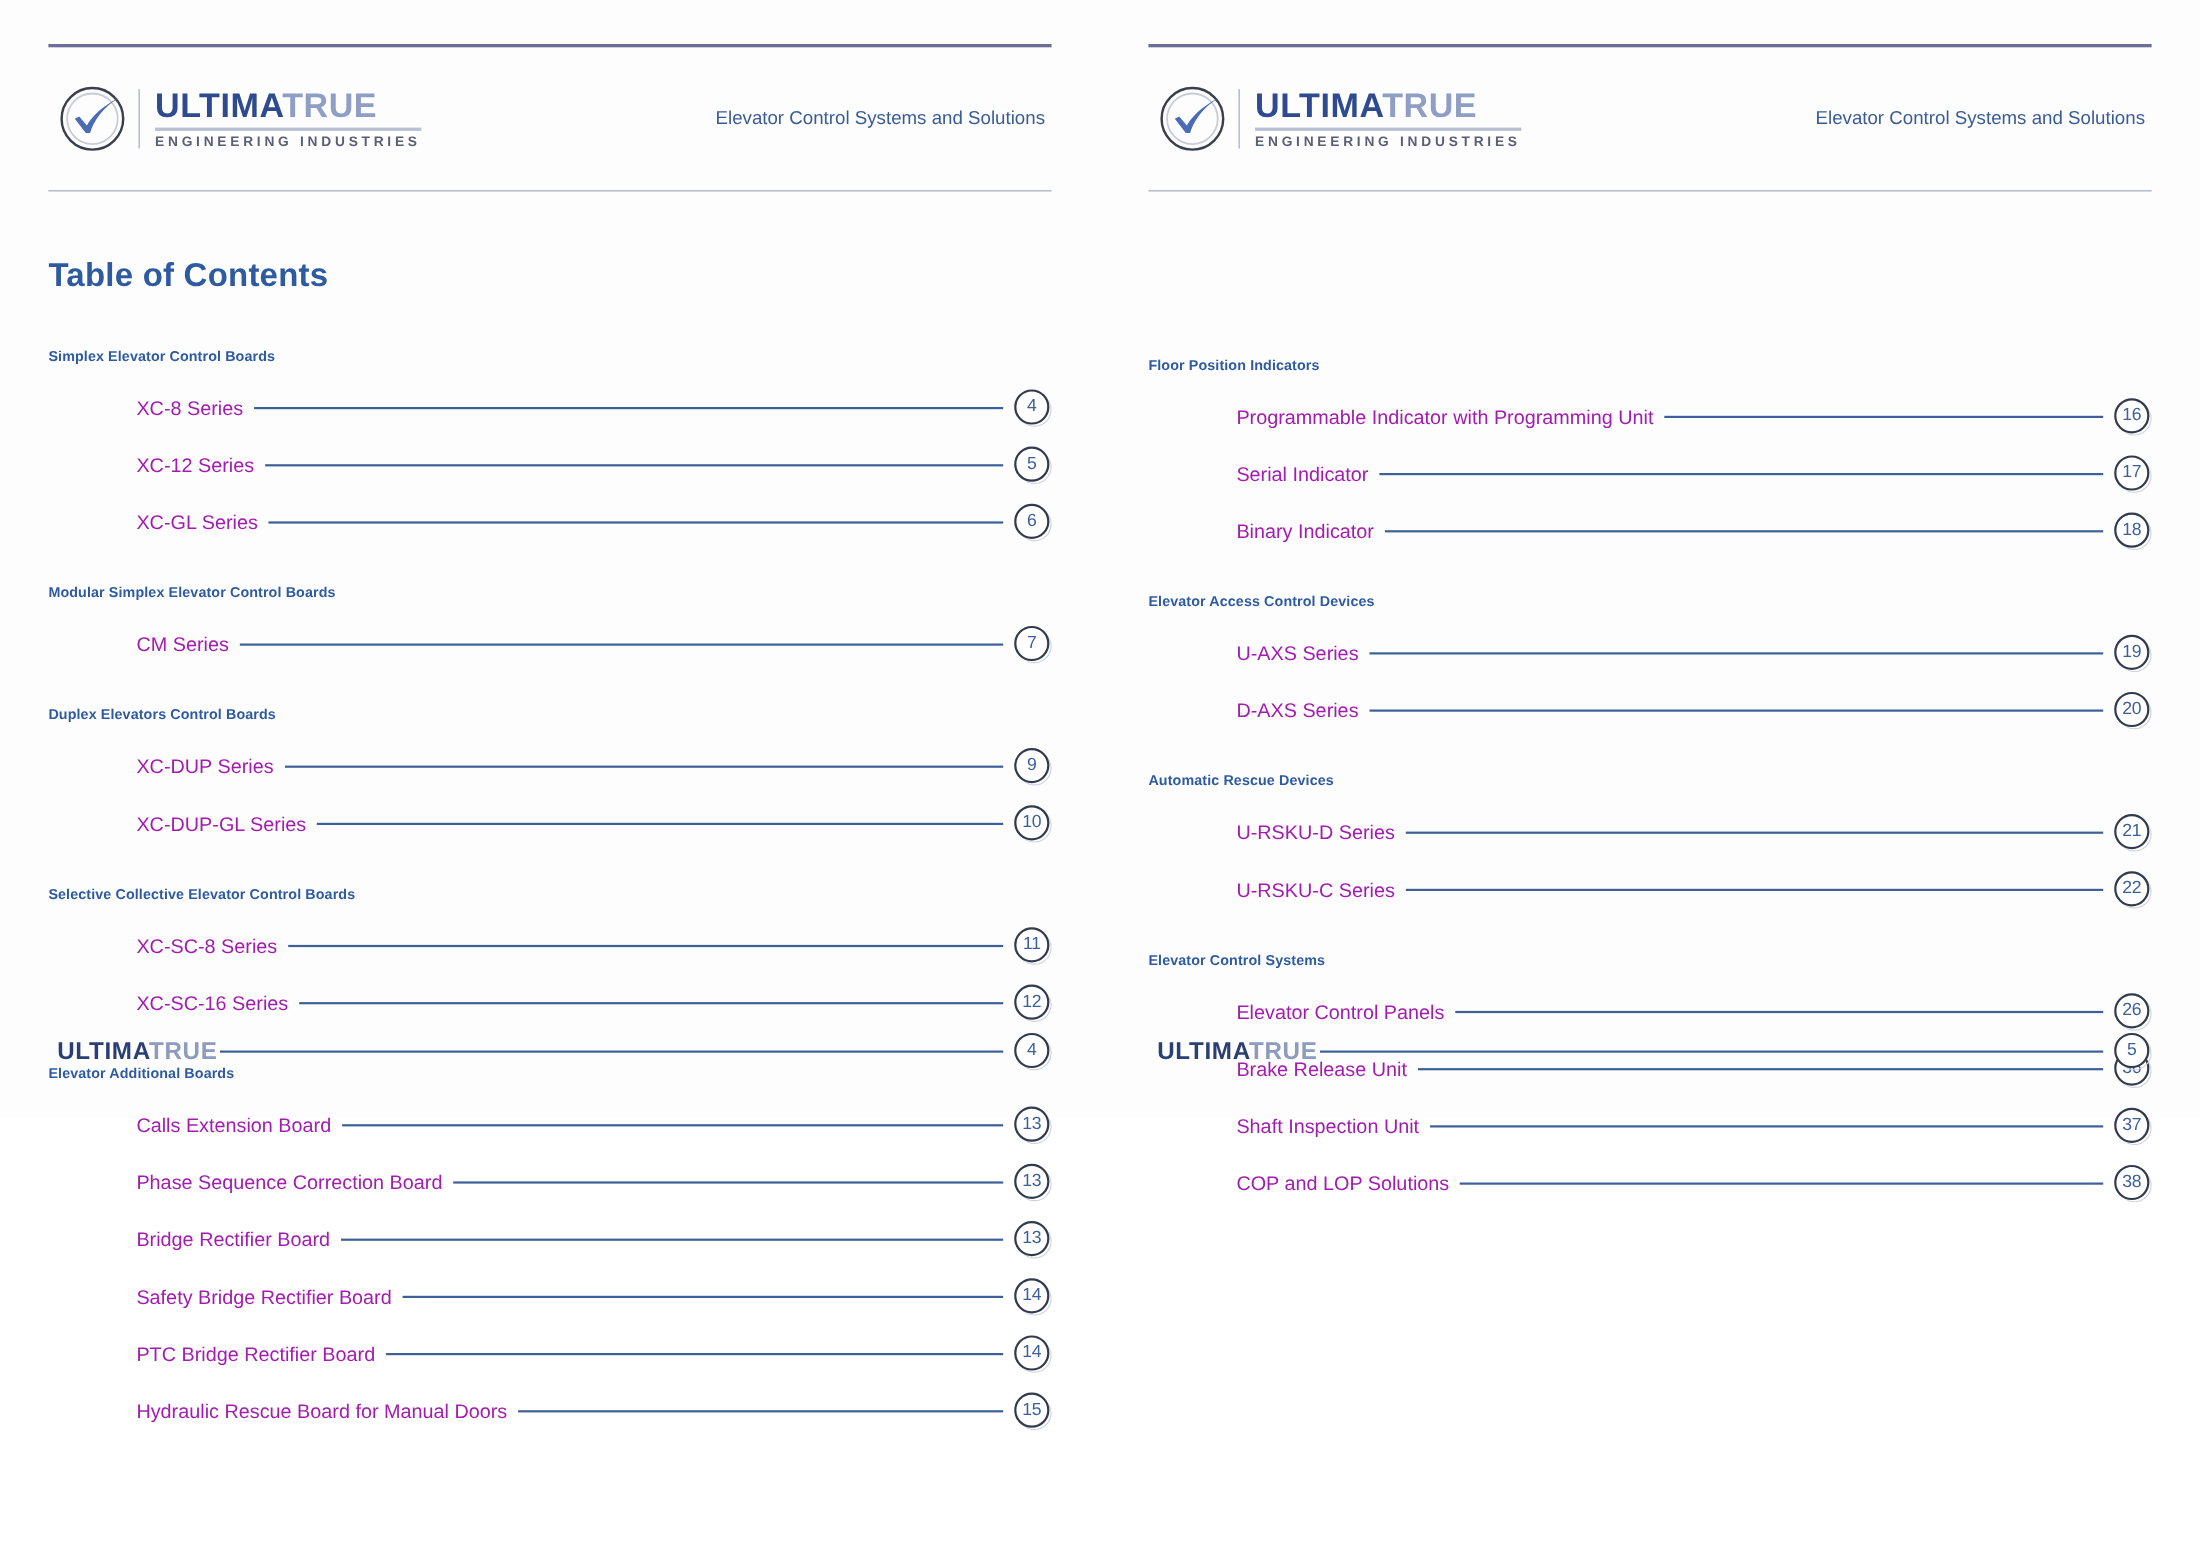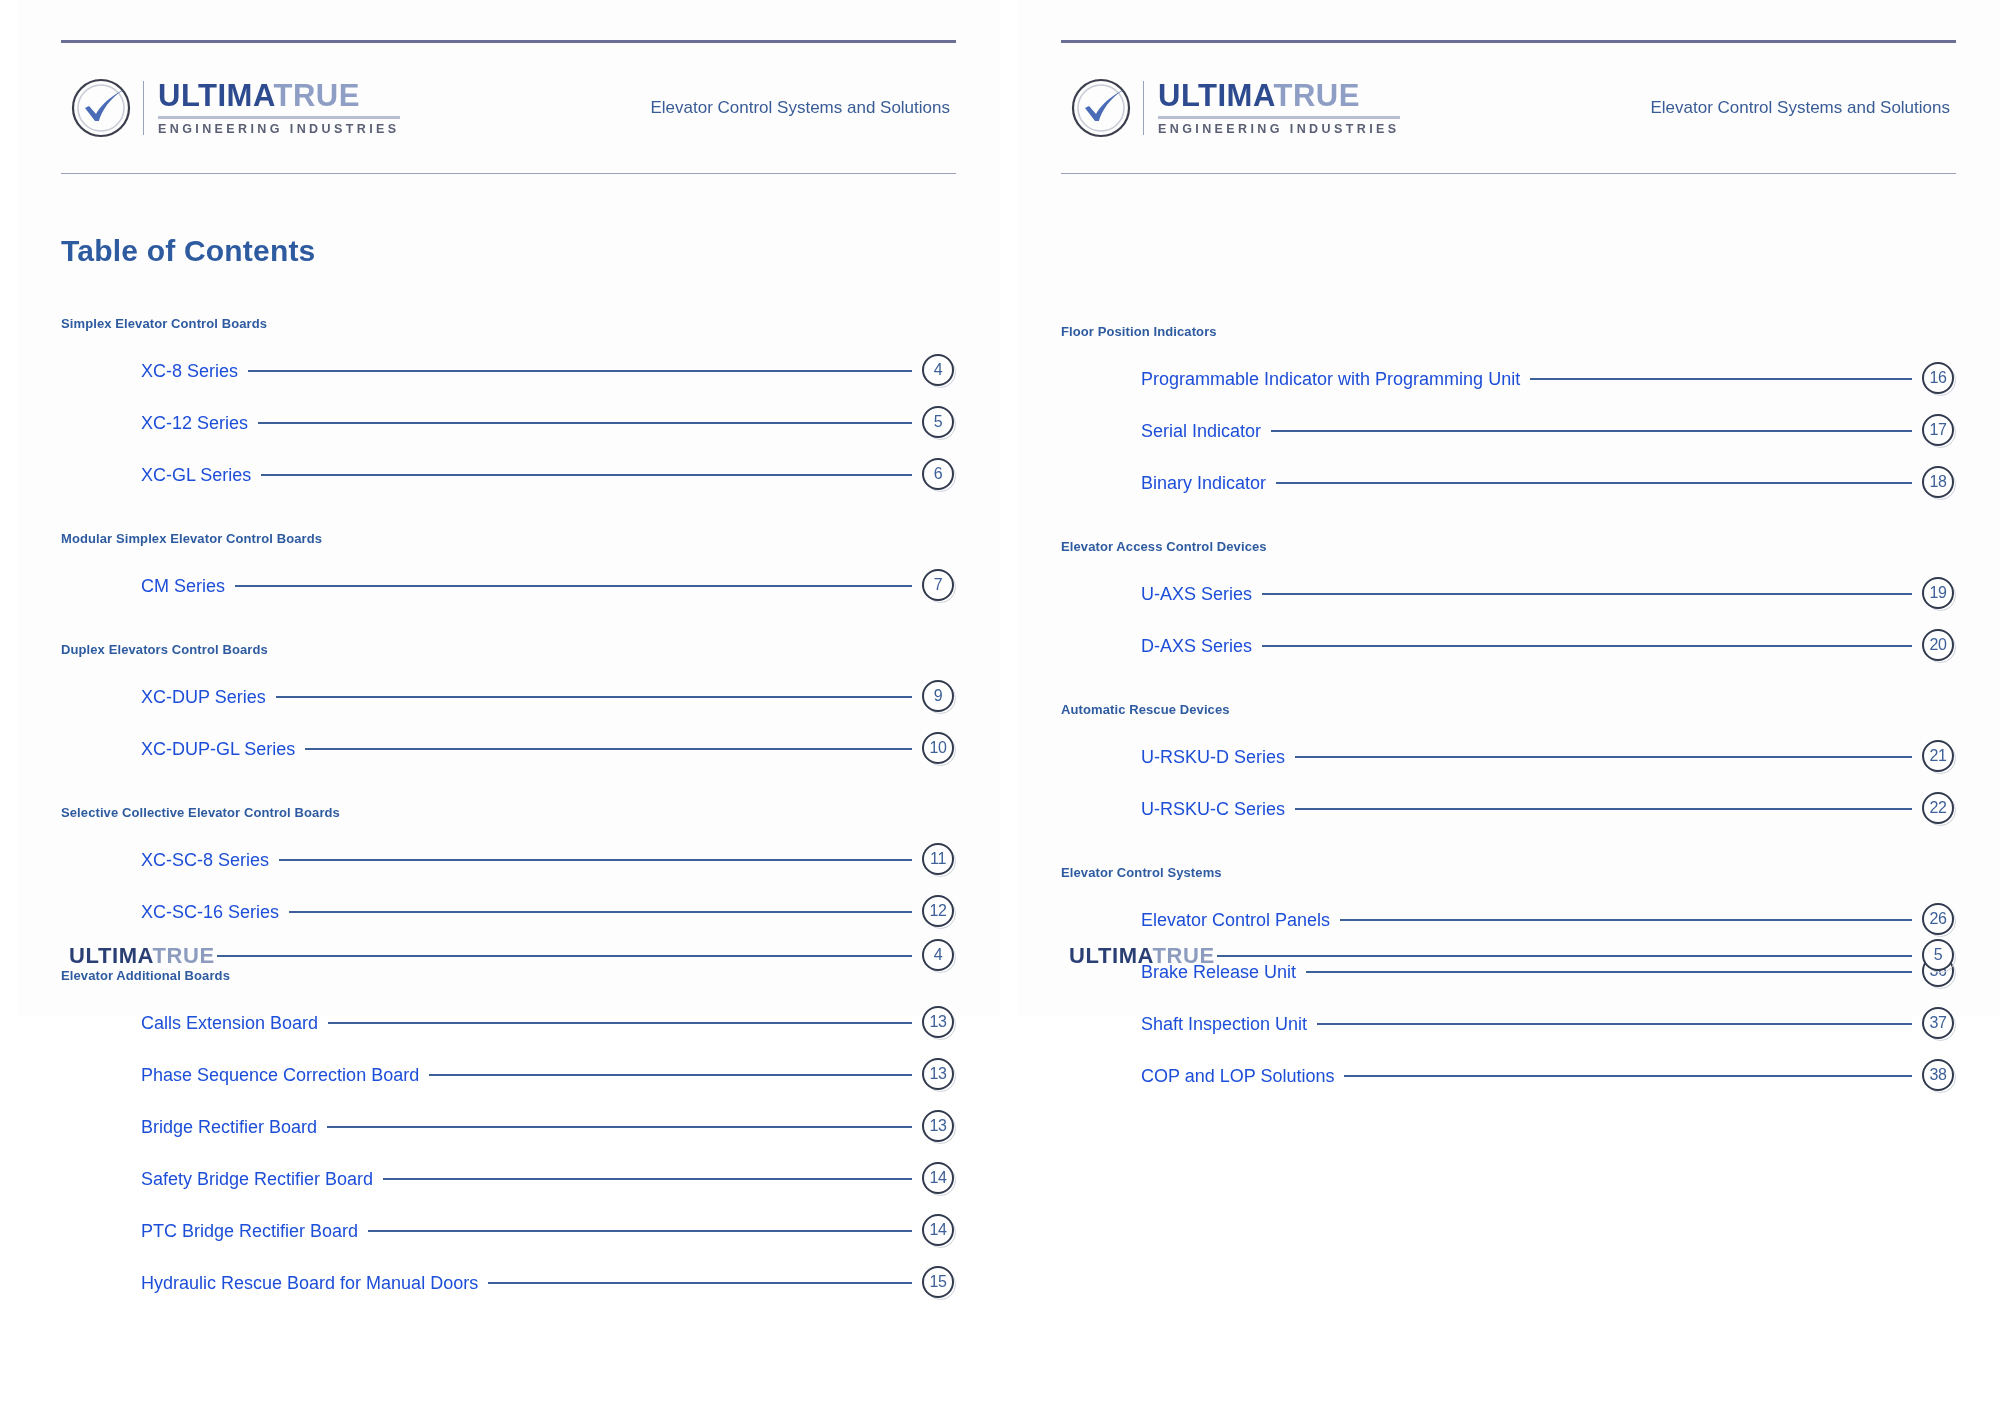--- a/index.html
+++ b/index.html
@@ -17,21 +17,20 @@
     width: 2000px;
     height: 1415px;
     display: flex;
     background: #ffffff;
   }
 
   .page {
     position: relative;
     height: 1016px;
     background: #fdfdfd;
-    margin-left: 17px;
   }
   .page-left  { width: 1000px; padding: 0 44px 0 44px; }
   .page-right { width: 1000px; padding: 0 44px 0 44px; }
 
   
   .page-header {
     position: relative;
     margin-top: 40px;
     border-top: 3px solid #6b6f96;
     border-bottom: 1px solid #9aa0bc;
@@ -118,21 +117,21 @@
 
   .entry {
     display: flex;
     align-items: center;
     height: 52px;
     padding-left: 80px;
   }
 
   .entry-label {
     font-size: 18px;
-    color: #1d4ed8;
+    color: #a21caf;
     white-space: nowrap;
     flex: 0 0 auto;
     text-align: right;
   }
 
   .entry-leader {
     flex: 1 1 auto;
     height: 2px;
     background: #3d6098;
     margin: 0 10px 0 10px;

